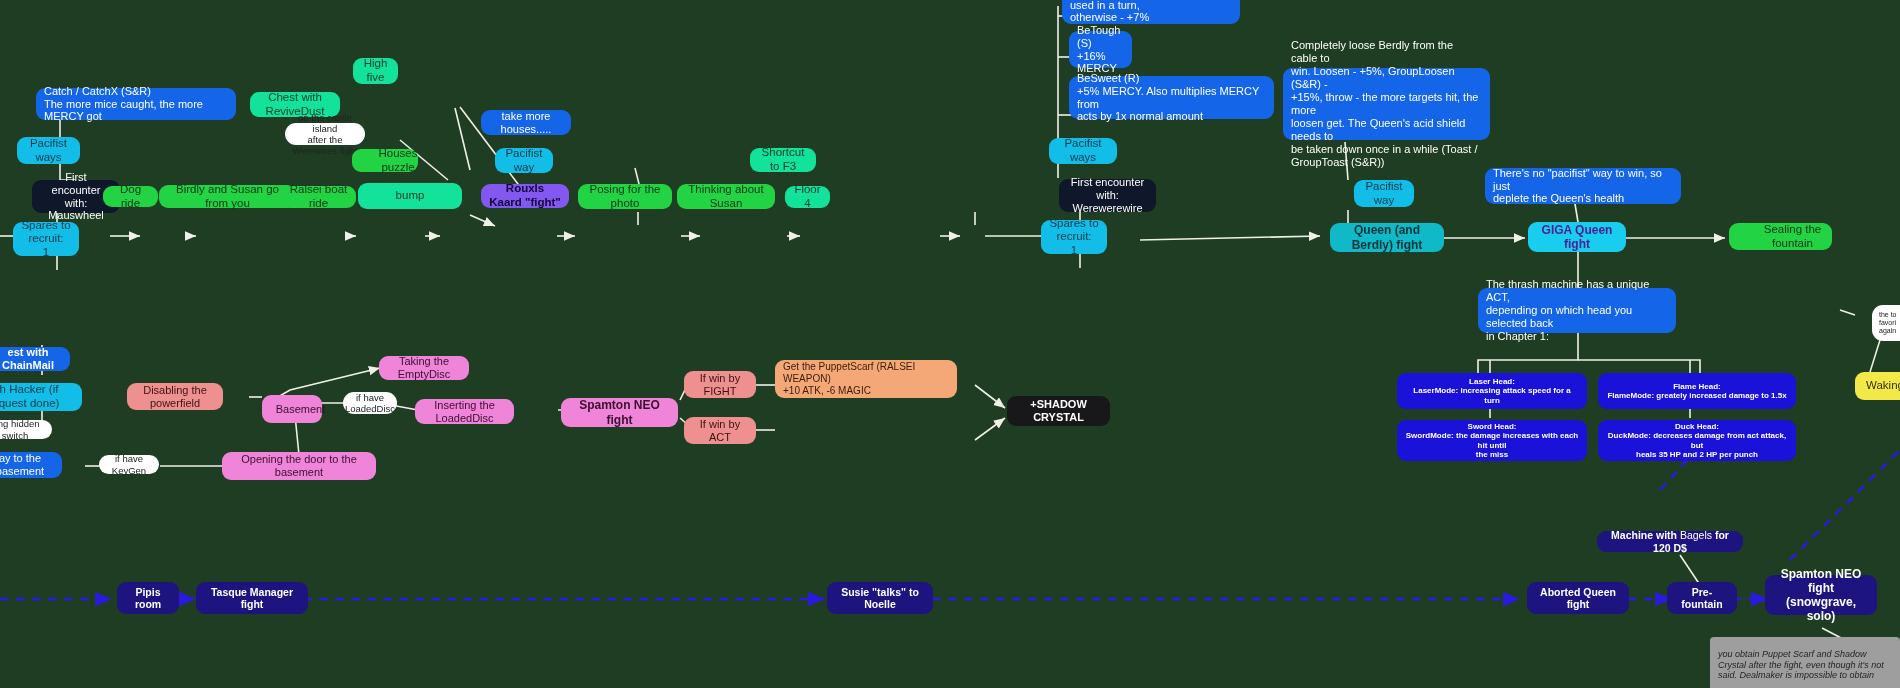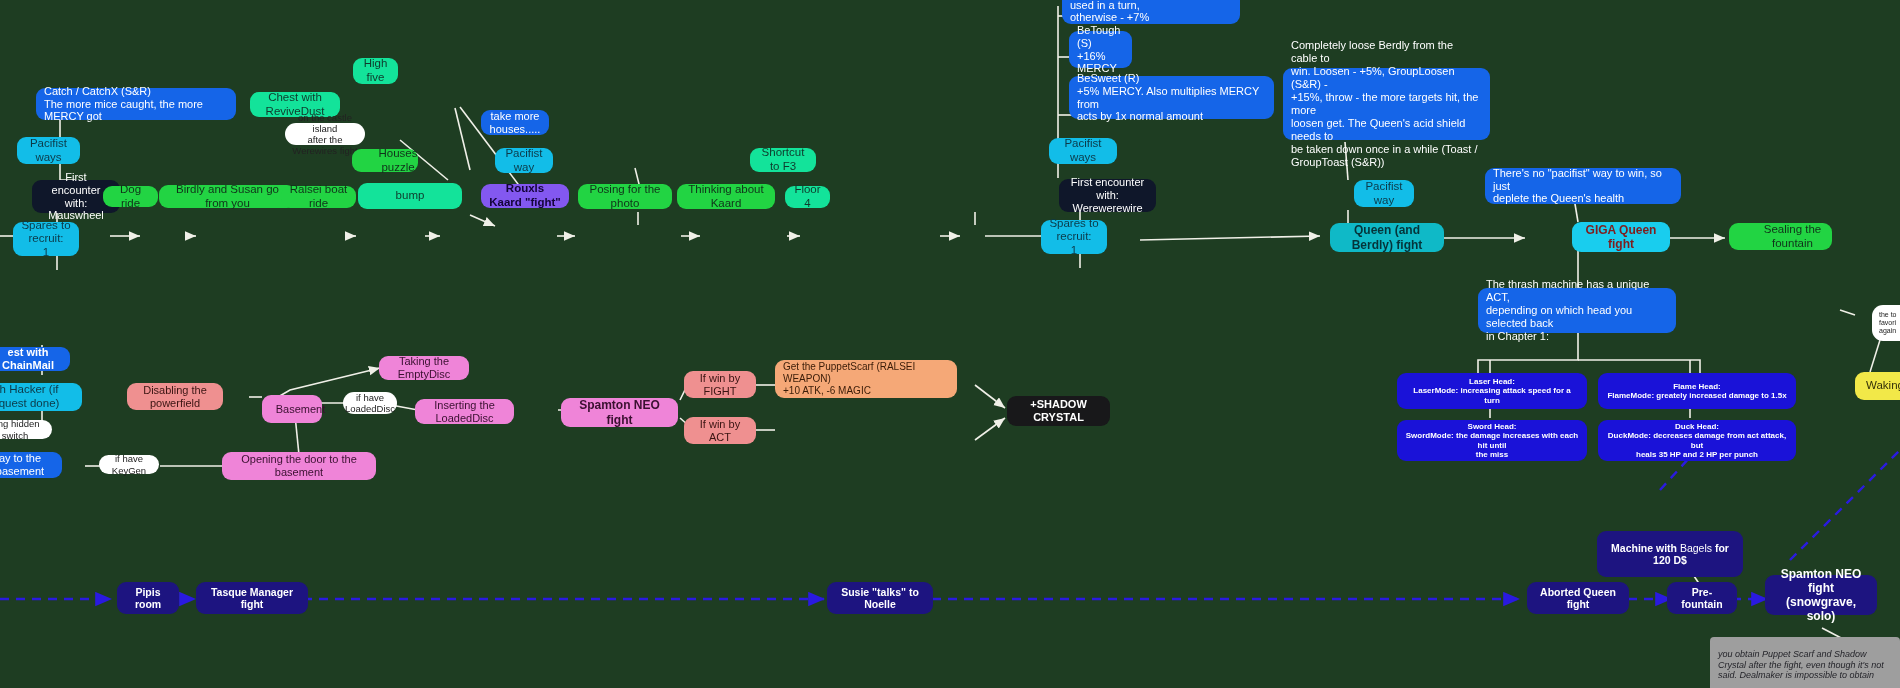--- a/index.html
+++ b/index.html
@@ -19,21 +19,21 @@
     z-index:5;
   }
   .node.left{justify-content:flex-start;text-align:left;}
   .node b{font-weight:normal;}
   
   .c-darkgreen{background:#0f172a;color:#ffffff;font-weight:normal;font-size:11px;margin-left:24px;}
   .c-green{background:#22d443;color:#10331a;font-size:11.5px;}
   .c-spring{background:#13e39a;color:#0f3a2c;font-size:11.5px;}
   .c-cyan{background:#12bde8;color:#0c3a49;font-size:11.5px;}
   .c-teal{background:#0fb9c7;color:#05343a;font-size:12px;font-weight:bold;}
-  .c-cyanbright{background:#19cdee;color:#7f1d1d;font-size:12px;font-weight:bold;margin-left:44px;}
+  .c-cyanbright{background:#19cdee;color:#4c1d95;font-size:12px;font-weight:bold;}
   .c-blue{background:#1565e8;color:#ffffff;font-size:11px;}
   .c-purple{background:#8358f0;color:#14043a;font-size:11.5px;font-weight:bold;}
   .c-navy{background:#1d1480;color:#ffffff;font-size:10.5px;font-weight:bold;}
   .c-navybig{background:#1d1480;color:#ffffff;font-size:12px;font-weight:bold;}
   .c-royal{background:#1a12d8;color:#ffffff;font-size:8px;font-weight:bold;}
   .c-salmon{background:#ef9090;color:#3a1412;font-size:11px;}
   .c-pink{background:#ef84d8;color:#3a1030;font-size:11px;}
   .c-pinkbold{background:#ef84d8;color:#3a1030;font-size:12px;font-weight:bold;}
   .c-orange{background:#f5a877;color:#3a1c08;font-size:10px;}
   .c-black{background:#18181a;color:#ffffff;font-size:11px;font-weight:bold;}
@@ -181,38 +181,38 @@
 
   <div class="node c-white" style="left:285px;top:123px;width:80px;height:22px;">
     <span class="sideline">on the castle island
 after the Werewires fight</span>
   </div>
 
   <div class="node c-green" style="left:352px;top:149px;width:66px;height:23px;padding-left:34px;">
     <span>Houses puzzle</span>
   </div>
 
-  <div class="node c-blue" style="left:481px;top:110px;width:68px;height:25px;">
+  <div class="node c-blue" style="left:481px;top:110px;width:90px;height:25px;">
     <span>take more houses.....</span>
   </div>
 
   <div class="node c-cyan" style="left:495px;top:148px;width:58px;height:25px;">
     <span>Pacifist way</span>
   </div>
 
   <div class="node c-purple" style="left:481px;top:184px;width:88px;height:24px;">
     <span>Rouxls Kaard "fight"</span>
   </div>
 
   <div class="node c-green" style="left:578px;top:184px;width:94px;height:25px;">
     <span>Posing for the photo</span>
   </div>
 
   <div class="node c-green" style="left:677px;top:184px;width:98px;height:25px;">
-    <span>Thinking about Kaard</span>
+    <span>Thinking about Susan</span>
   </div>
 
   <div class="node c-spring" style="left:785px;top:186px;width:45px;height:22px;">
     <span>Floor 4</span>
   </div>
 
   <div class="node c-spring" style="left:750px;top:148px;width:66px;height:24px;">
     <span>Shortcut to F3</span>
   </div>
 
@@ -390,21 +390,21 @@
   </div>
 
   <div class="node c-navy" style="left:827px;top:582px;width:106px;height:32px;">
     <span>Susie "talks" to Noelle</span>
   </div>
 
   <div class="node c-navy" style="left:1527px;top:582px;width:102px;height:32px;">
     <span>Aborted Queen fight</span>
   </div>
 
-  <div class="node c-navy" style="left:1597px;top:531px;width:146px;height:46px;">
+  <div class="node c-navy" style="left:1597px;top:531px;width:146px;height:21px;">
     <span><span>Machine with </span><b>Bagels</b><span> for 120 D$</span></span>
   </div>
 
   <div class="node c-navy" style="left:1667px;top:582px;width:70px;height:32px;">
     <span>Pre-fountain</span>
   </div>
 
   <div class="node c-navybig" style="left:1765px;top:575px;width:112px;height:40px;">
     <span class="sideline">Spamton NEO fight
 (snowgrave, solo)</span>

